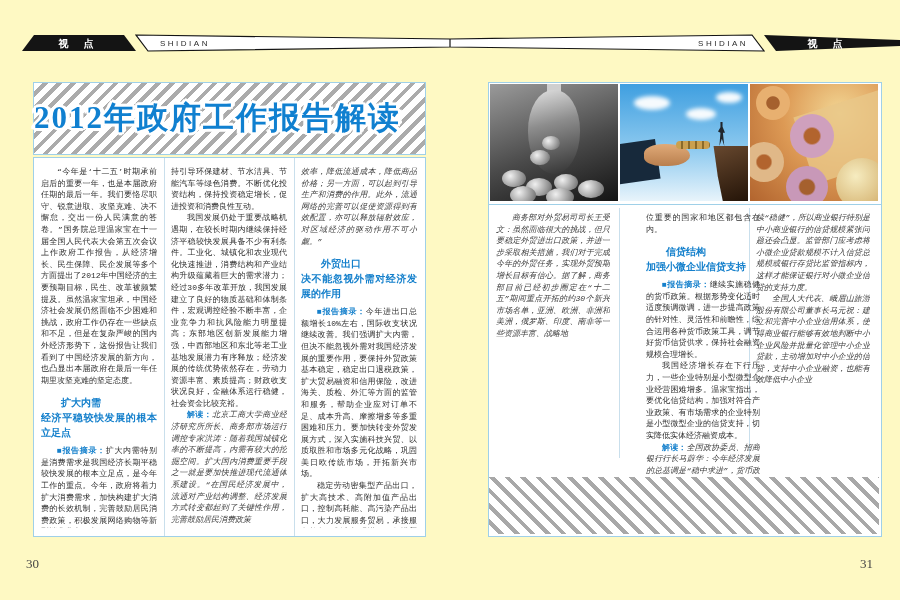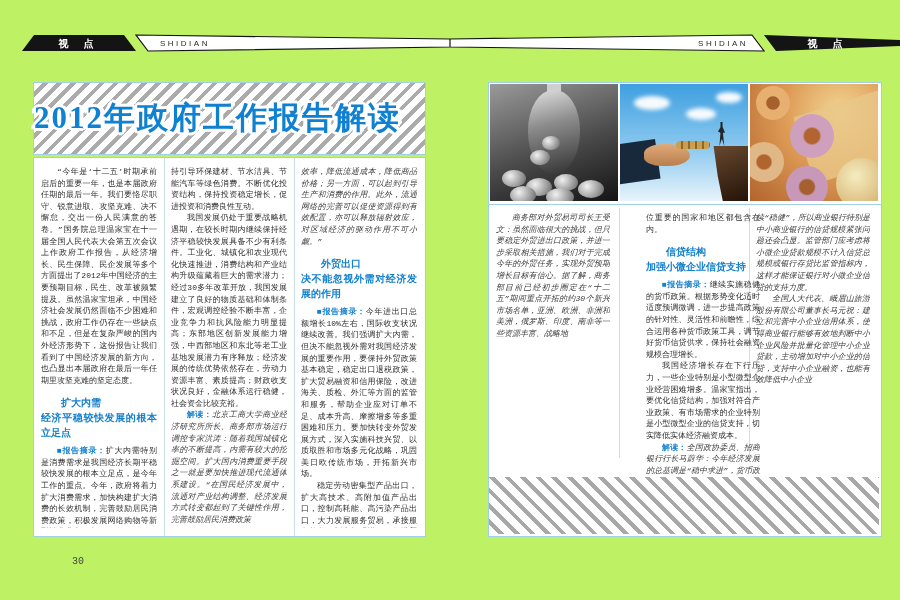--- a/index.html
+++ b/index.html
@@ -1,16 +1,16 @@
 <!DOCTYPE html>
 <html><head>
 <meta charset="utf-8">
 <style>
   html,body{margin:0;padding:0;background:#fff;}
-  .canvas{position:relative;width:900px;height:600px;background:#bef264;overflow:hidden;
+  .canvas{position:relative;width:900px;height:600px;background:#fef9c3;overflow:hidden;
           font-family:"Liberation Sans",sans-serif;}
   svg text{font-family:"Liberation Sans",sans-serif;}
 
   
   .title-box{position:absolute;left:33px;top:82px;width:391px;height:71px;
              border:1px solid #9fd0e8;
              background:repeating-linear-gradient(135deg,#ffffff 0 6px,#ababab 6px 10px);}
   .main-title{position:absolute;left:0;right:0;top:14px;
               font-size:31px;font-weight:bold;letter-spacing:2px;color:#1080d0;
               font-family:"Liberation Serif",serif;
@@ -56,21 +56,21 @@
          clip-path:polygon(18% 0,100% 0,100% 100%,40% 100%,28% 55%);}
   .walker{left:98px;top:38px;width:7px;height:24px;background:#20262c;
           clip-path:polygon(35% 0,65% 0,65% 20%,100% 45%,70% 45%,90% 100%,55% 70%,20% 100%,35% 45%,0 40%,35% 22%);}
   .coin-hole{border-radius:50%;}
   .note{left:52px;top:18px;width:90px;height:70px;background:#e9c788;opacity:.8;transform:rotate(-18deg);}
 
   
   .stripes-band{position:absolute;left:489px;top:477px;width:390px;height:57px;
                 background:repeating-linear-gradient(45deg,#ffffff 0 7px,#a8a8a8 7px 11px);}
 
-  .page-num{position:absolute;font-size:10px;color:#444;font-family:Liberation Mono, monospace;margin-left:46px;}
+  .page-num{position:absolute;font-size:13px;color:#444;font-family:Liberation Serif, serif;}
 </style>
 </head>
 <body>
 
 <div class="canvas">
 
   <svg style="position:absolute;left:0;top:28px" width="450" height="30" viewBox="0 0 450 30">
     <polygon points="136,7 450,11 450,19 148,23" fill="#ffffff" stroke="#141414" stroke-width="1.2"></polygon>
     <polygon points="22,23 34,7 124,7 136,23" fill="#141414"></polygon>
     <text x="79" y="19" text-anchor="middle" font-size="10" font-weight="bold" fill="#ffffff" letter-spacing="6">视  点</text>

